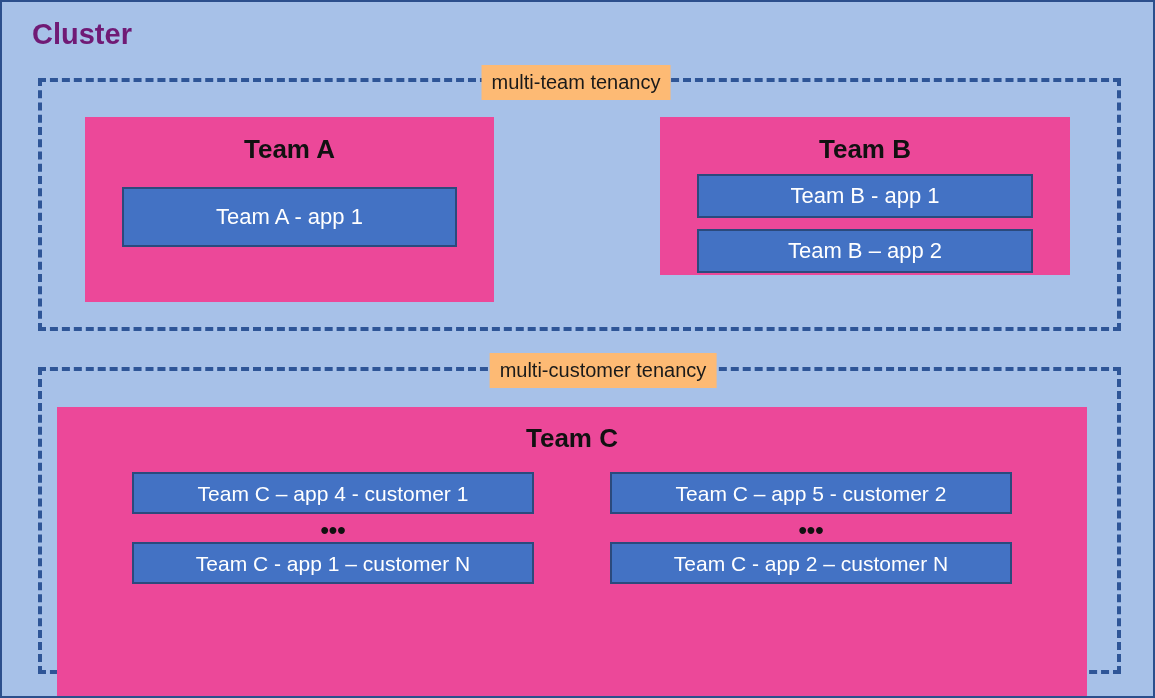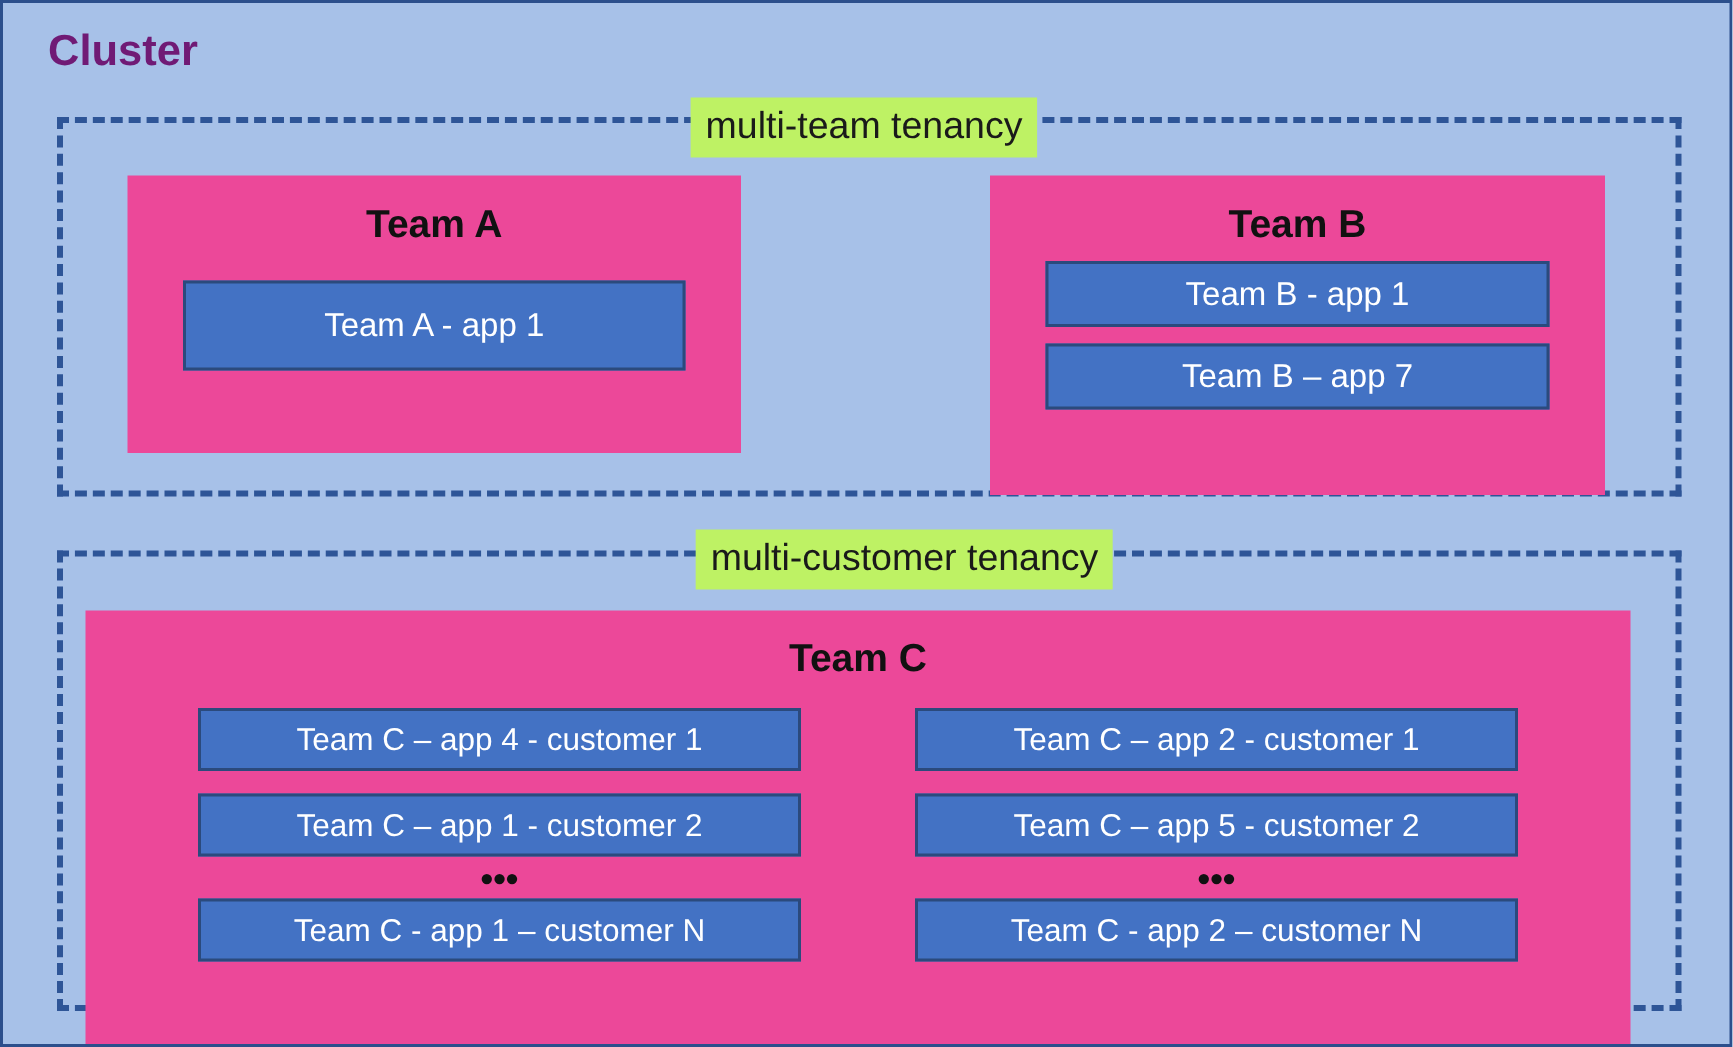--- a/index.html
+++ b/index.html
@@ -48,23 +48,23 @@
   }
   #zone-customer {
     left: 36px;
     top: 365px;
     width: 1083px;
     height: 307px;
   }
 
   .zone-label {
     position: absolute;
-    background: #bef264;
+    background: #fdba74;
     color: #1a1a1a;
-    font-size: 25px;
+    font-size: 20px;
     line-height: 1;
     padding: 7px 10px 8px 10px;
     white-space: nowrap;
     transform: translateX(-50%);
     z-index: 5;
   }
   #label-team {
     left: 574px;
     top: 63px;
   }
@@ -82,21 +82,21 @@
   #team-a-box {
     left: 83px;
     top: 115px;
     width: 409px;
     height: 185px;
   }
   #team-b-box {
     left: 658px;
     top: 115px;
     width: 410px;
-    height: 213px;
+    height: 158px;
   }
   #team-c-box {
     left: 55px;
     top: 405px;
     width: 1030px;
     height: 296px;
   }
 
   .team-heading {
     text-align: center;
@@ -191,42 +191,40 @@
     <div class="team-heading">Team A</div>
     <div id="team-a-apps">
       <div class="app-chip">Team A - app 1</div>
     </div>
   </div>
 
   <div class="team-box" id="team-b-box">
     <div class="team-heading">Team B</div>
     <div id="team-b-apps">
       <div class="app-chip">Team B - app 1</div>
-      <div class="app-chip">Team B – app 7</div>
+      <div class="app-chip">Team B – app 2</div>
     </div>
   </div>
 
   <div class="zone" id="zone-customer"></div>
 
   <div class="zone-label" id="label-customer">multi-customer tenancy</div>
 
   <div class="team-box" id="team-c-box">
     <div class="team-heading">Team C</div>
 
     <div id="team-c-cols">
 
       <div class="team-c-col">
         <div class="app-chip">Team C – app 4 - customer 1</div>
-        <div class="app-chip">Team C – app 1 - customer 2</div>
         <div class="ellipsis">•••</div>
         <div class="app-chip">Team C - app 1 – customer N</div>
       </div>
 
       <div class="team-c-col">
-        <div class="app-chip">Team C – app 2 - customer 1</div>
         <div class="app-chip">Team C – app 5 - customer 2</div>
         <div class="ellipsis">•••</div>
         <div class="app-chip">Team C - app 2 – customer N</div>
       </div>
 
     </div>
   </div>
 
 </div>
 

